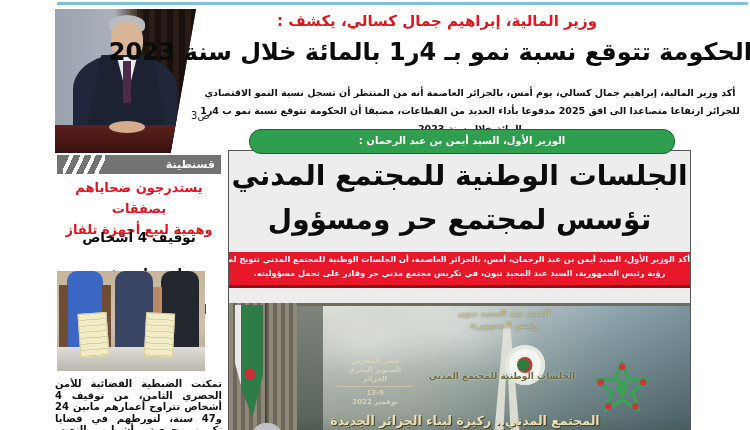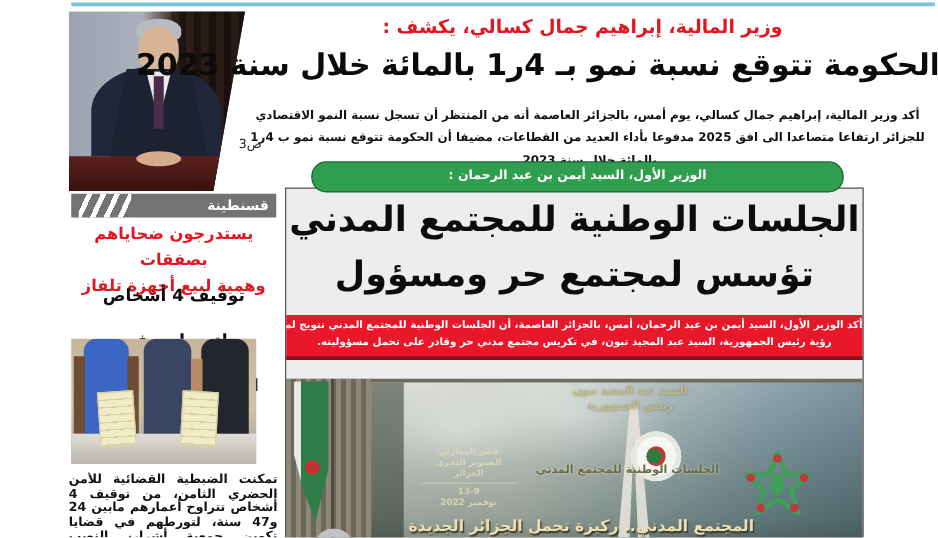--- a/index.html
+++ b/index.html
@@ -4,21 +4,21 @@
 <style>
   html,body{margin:0;padding:0;background:#fff;}
   .page{position:relative;width:750px;height:430px;background:#fff;overflow:hidden;
         font-family:"DejaVu Sans",sans-serif;direction:rtl;}
   .abs{position:absolute;}
 
   
   .top-rule{left:57px;top:2px;width:691px;height:3px;background:#7cc2dc;}
 
   
-  .kicker{left:296px;top:12px;width:330px;color:#e01620;
+  .kicker{left:272px;top:12px;width:330px;text-align:center;color:#e01620;
           font-weight:bold;font-size:15px;white-space:nowrap;}
   .headline{left:190px;top:34px;width:558px;text-align:center;color:#0b0b0b;
             font-weight:bold;font-size:24px;white-space:nowrap;margin:4px;}
   .toplead{left:192px;top:84px;width:556px;text-align:center;color:#111;
            font-weight:bold;font-size:9.5px;line-height:18px;margin:0;}
   .page-ref{left:191px;top:110px;font-size:10px;font-weight:normal;color:#222;}
 
   
   .mphoto{left:55px;top:9px;width:141px;height:144px;overflow:hidden;
           clip-path:polygon(0 0,100% 0,82% 100%,0 100%);
@@ -199,21 +199,21 @@
       <div class="seal"></div>
       <div class="datevenue">
         <div>قصر المعارض</div>
         <div>الصنوبر البحري</div>
         <div>الجزائر</div>
         <span class="dv-sep"></span>
         <div>13-9</div>
         <div>نوفمبر 2022</div>
       </div>
       <div class="cap-mid">الجلسات الوطنية للمجتمع المدني</div>
-      <div class="cap-bottom">المجتمع المدني.. ركيزة تحمل الجزائر الجديدة</div>
+      <div class="cap-bottom">المجتمع المدني.. ركيزة لبناء الجزائر الجديدة</div>
       <svg class="logo" viewBox="0 0 60 60">
         <path d="M30 4 L37 21 L56 22 L41 34 L47 53 L30 42 L13 53 L19 34 L4 22 L23 21 Z" fill="none" stroke="#3f9e57" stroke-width="4" stroke-linejoin="round"></path>
         <path d="M26 20 L34 22 L36 32 L30 40 L24 34 Z" fill="#3f9e57"></path>
         <circle cx="30" cy="8" r="3.4" fill="#c2383d"></circle>
         <circle cx="52" cy="24" r="3.4" fill="#c2383d"></circle>
         <circle cx="44" cy="49" r="3.4" fill="#c2383d"></circle>
         <circle cx="16" cy="49" r="3.4" fill="#c2383d"></circle>
         <circle cx="8" cy="24" r="3.4" fill="#c2383d"></circle>
       </svg>
       <div class="flag">

